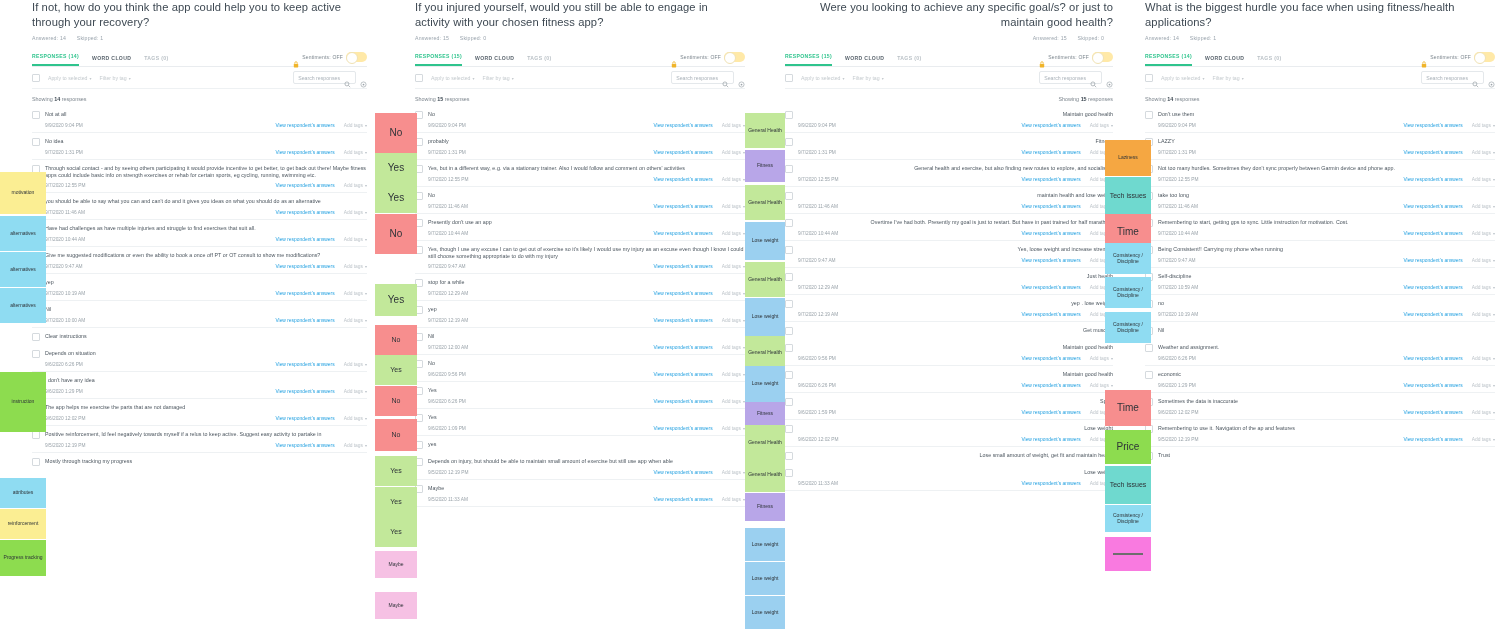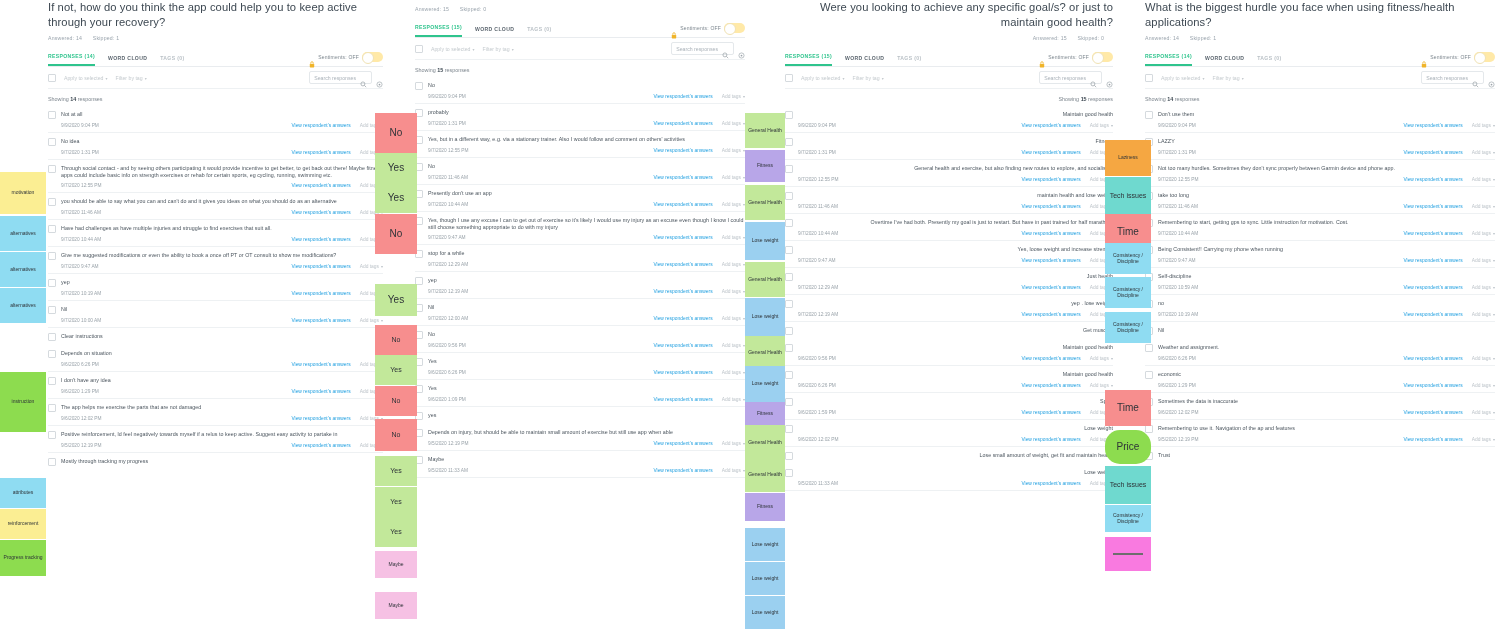--- a/index.html
+++ b/index.html
@@ -106,21 +106,21 @@
   }
   .note.sz-s  { font-size: 5px; }
   .note.sz-m  { font-size: 7px; }
   .note.sz-l  { font-size: 10px; }
   .note-line { width: 70%; height: 1.6px; background: #6d6d6d; }
 </style>
 </head>
 <body>
 
 <div id="board">
-  <div class="panel" style="left: 48px; width: 335px;">
+  <div class="panel" style="left: 32px; width: 335px;">
     <div class="panel-inner">
       <div class="q-title">If not, how do you think the app could help you to keep active through your recovery?</div>
       <div class="q-meta">
         <span>Answered: 14</span>
         <span>Skipped: 1</span>
       </div>
 
       <div class="tabbar">
         <div class="tab active">RESPONSES (14)</div>
         <div class="tab dark">WORD CLOUD</div>
@@ -356,20 +356,21 @@
       <span>attributes</span>
     </div>
     <div class="note sz-s" style="left: 0px; width: 46px; top: 509px; height: 30px; background: rgb(251, 238, 147);">
       <span>reinforcement</span>
     </div>
     <div class="note sz-s" style="left: 0px; width: 46px; top: 540px; height: 36px; background: rgb(141, 220, 79);">
       <span>Progress tracking</span>
     </div>
   <div class="panel" style="left: 415px; width: 330px;">
     <div class="panel-inner">
+      <div class="q-title">If you injured yourself, would you still be able to engage in activity with your chosen fitness app?</div>
       <div class="q-meta">
         <span>Answered: 15</span>
         <span>Skipped: 0</span>
       </div>
 
       <div class="tabbar">
         <div class="tab active">RESPONSES (15)</div>
         <div class="tab dark">WORD CLOUD</div>
         <div class="tab">TAGS (0)</div>
         <div class="sentiments">
@@ -1166,21 +1167,21 @@
     </div>
     <div class="note sz-s" style="left: 1105px; width: 46px; top: 277px; height: 31px; background: rgb(143, 220, 242);">
       <span>Consistency / Discipline</span>
     </div>
     <div class="note sz-s" style="left: 1105px; width: 46px; top: 312px; height: 31px; background: rgb(143, 220, 242);">
       <span>Consistency / Discipline</span>
     </div>
     <div class="note sz-l" style="left: 1105px; width: 46px; top: 390px; height: 36px; background: rgb(247, 142, 142);">
       <span>Time</span>
     </div>
-    <div class="note sz-l" style="left: 1105px; width: 46px; top: 430px; height: 34px; background: rgb(141, 220, 79); border-radius: 15px;">
+    <div class="note sz-l" style="left: 1105px; width: 46px; top: 430px; height: 34px; background: rgb(141, 220, 79);">
       <span>Price</span>
     </div>
     <div class="note sz-m" style="left: 1105px; width: 46px; top: 466px; height: 38px; background: rgb(111, 217, 207);">
       <span>Tech issues</span>
     </div>
     <div class="note sz-s" style="left: 1105px; width: 46px; top: 505px; height: 27px; background: rgb(143, 220, 242);">
       <span>Consistency / Discipline</span>
     </div>
     <div class="note sz-s" style="left: 1105px; width: 46px; top: 537px; height: 34px; background: rgb(249, 122, 224);">
       <div class="note-line"></div>

